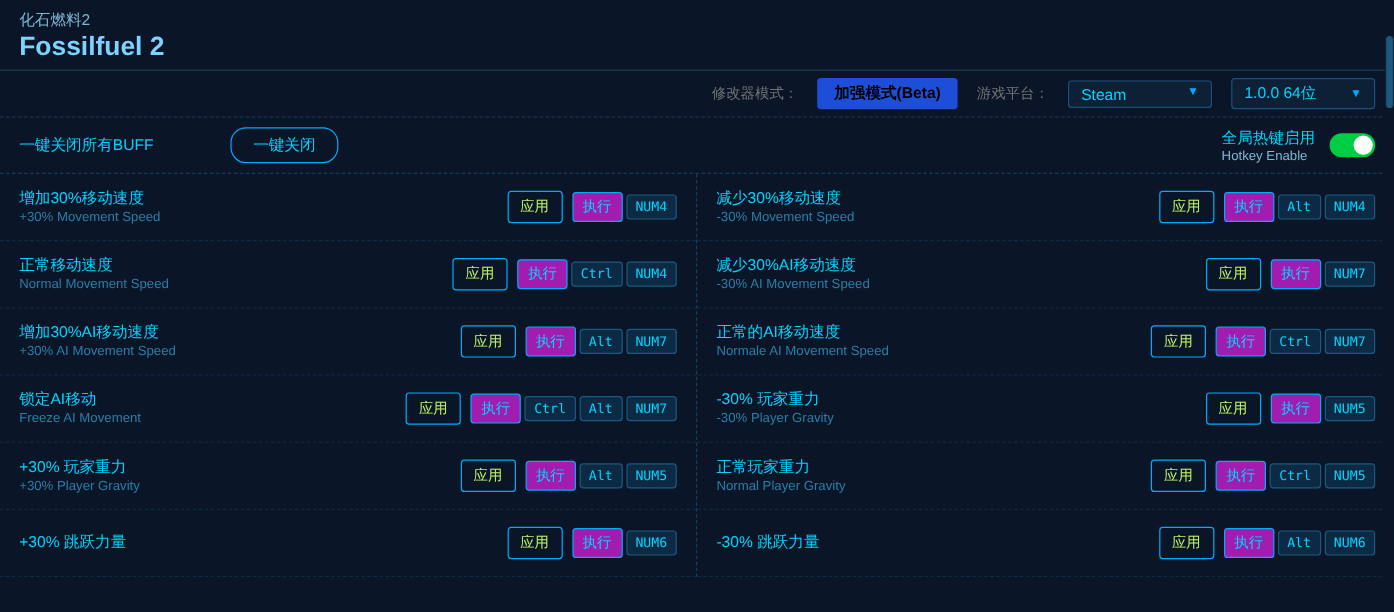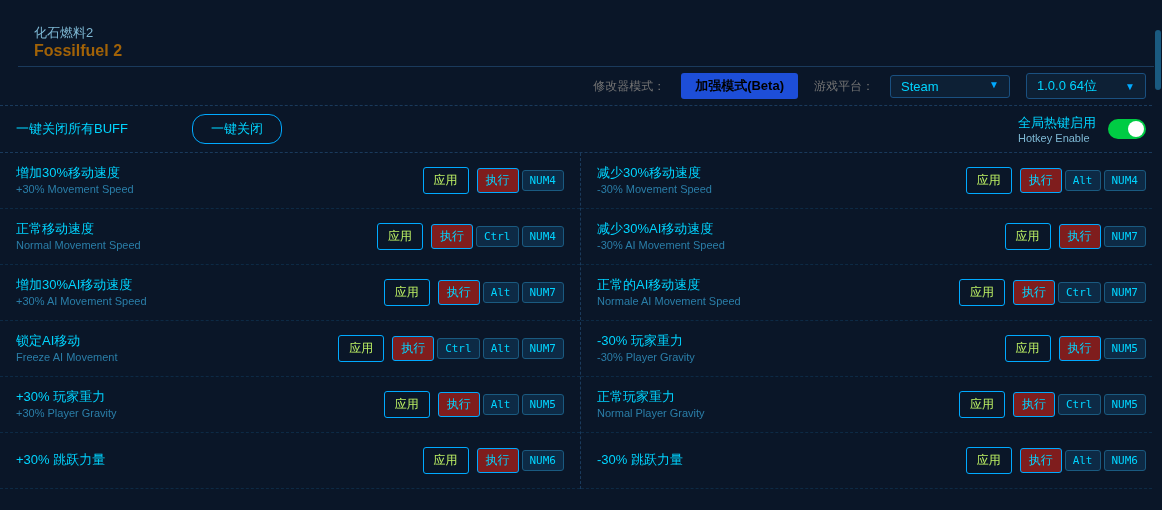--- a/index.html
+++ b/index.html
@@ -6,32 +6,31 @@
     body {
       background-color: #0a1628;
       color: #00d4ff;
       font-family: 'Microsoft YaHei', Arial, sans-serif;
       font-size: 13px;
       width: 1162px;
       overflow: hidden;
     }
 
     .header {
-      padding: 24px 16px 6px;
+      padding: 8px 16px 6px;
       border-bottom: 1px solid #1a3a5c;
-      margin-left: 18px;
     }
     .header .title-cn {
       font-size: 13px;
       color: #7eb8d4;
     }
     .header .title-en {
-      font-size: 16px;
+      font-size: 22px;
       font-weight: bold;
-      color: #a16207;
+      color: #7dd3fc;
     }
 
     .top-bar {
       display: flex;
       align-items: center;
       padding: 6px 16px;
       border-bottom: 1px dashed #1a3a5c;
       gap: 16px;
       justify-content: flex-end;
     }
@@ -174,21 +173,21 @@
       white-space: nowrap;
     }
 
     .hotkey-combo {
       display: flex;
       align-items: center;
       gap: 3px;
       margin-left: auto;
     }
     .exec-btn {
-      background: #7f1d1d;
+      background: #a21caf;
       border: 1px solid #00aaff;
       color: #00d4ff;
       padding: 3px 8px;
       border-radius: 3px;
       font-size: 12px;
       cursor: pointer;
     }
     .key-badge {
       background: #0d2a45;
       border: 1px solid #1a5a80;

